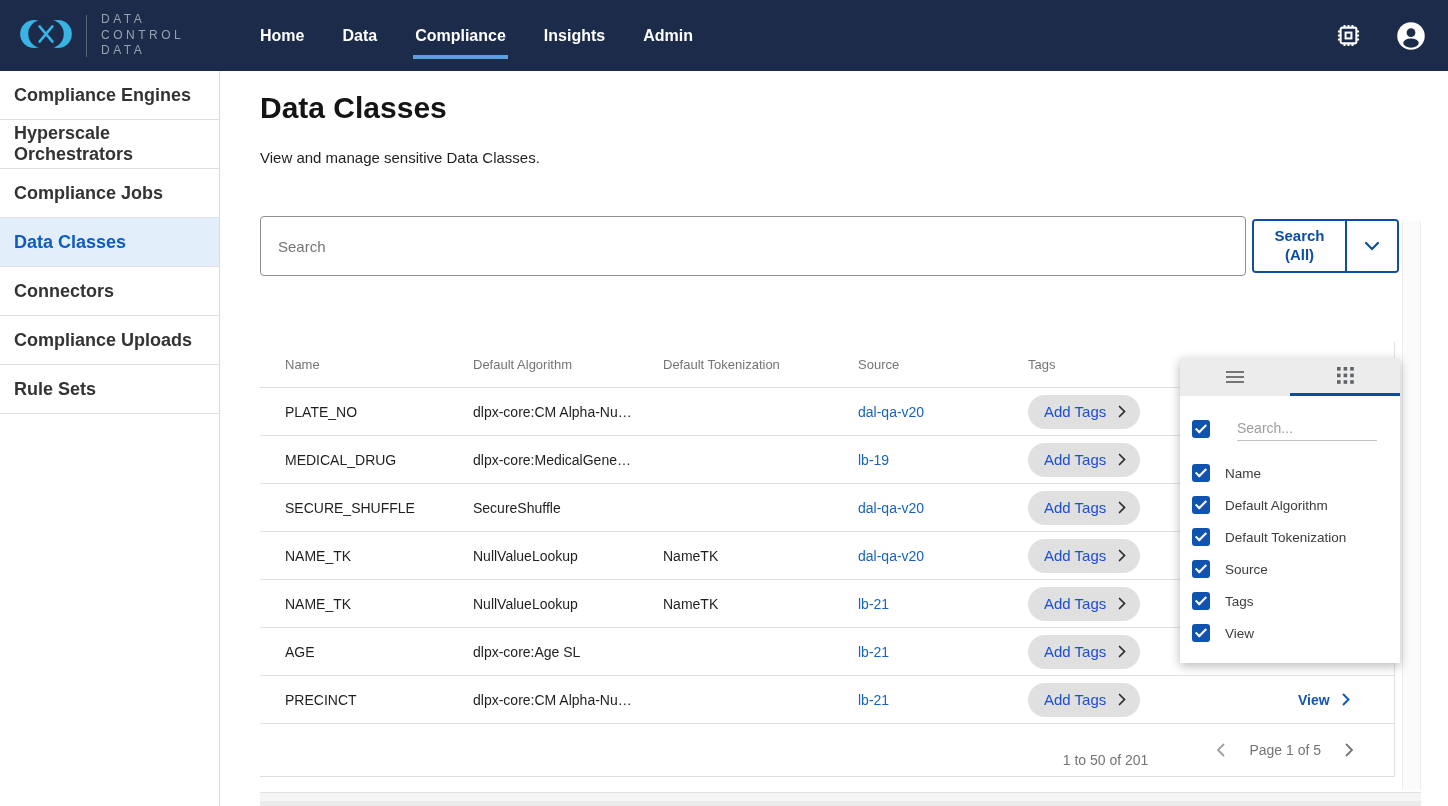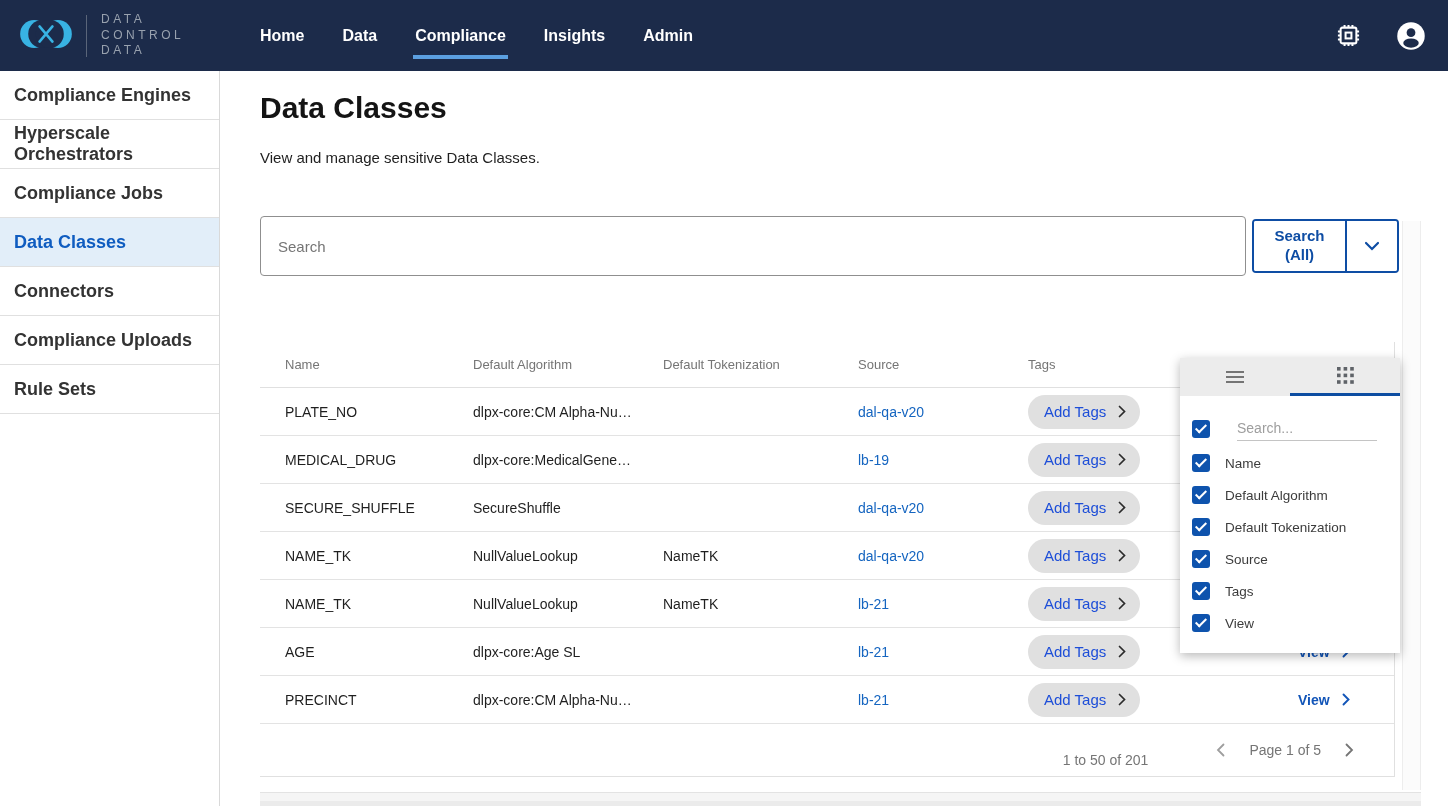--- a/index.html
+++ b/index.html
@@ -45,21 +45,21 @@
   .viewlink{display:inline-flex;align-items:center;gap:12px;color:#1255b8;font-weight:700;font-size:14px;text-decoration:none;cursor:pointer;}
   .tfoot{height:52px;display:flex;align-items:center;justify-content:flex-end;padding-right:38px;gap:22px;font-size:14px;color:#757575;}
   .tfoot .range{margin-right:44px;margin-top:20px;}
   .page-chevron{background:none;border:none;cursor:pointer;display:flex;align-items:center;padding:2px;}
   
   .popup{position:absolute;left:1180px;top:358px;width:220px;background:#fff;box-shadow:0 3px 10px rgba(0,0,0,.28);z-index:10;}
   .popup-tabs{display:flex;height:38px;background:#ececec;}
   .popup-tab{flex:1;display:flex;align-items:center;justify-content:center;cursor:pointer;}
   .popup-tab.active{border-bottom:3px solid #0d4da1;}
   .popup-body{padding:10px 0 14px 12px;}
-  .picker-search-row{display:flex;align-items:center;margin:10px 0 6px 0;}
+  .picker-search-row{display:flex;align-items:center;margin:10px 0 16px 0;}
   .cb{width:18px;height:18px;background:#0e53ad;border-radius:3px;position:relative;flex:none;cursor:pointer;}
   .cb::after{content:"";position:absolute;left:6px;top:2px;width:4px;height:9px;border:solid #fff;border-width:0 2.5px 2.5px 0;transform:rotate(45deg);}
   .picker-search{margin-left:27px;width:140px;border:none;border-bottom:1px solid #c4c4c4;font-size:14px;color:#333;padding:4px 0;outline:none;font-family:inherit;}
   .picker-search::placeholder{color:#9e9e9e;}
   .opt-row{display:flex;align-items:center;height:32px;gap:15px;}
   .opt-label{font-size:13.5px;color:#3c3c3c;}
   
   .v-scroll{position:absolute;left:1402px;top:221px;width:19px;height:569px;background:#fbfbfb;border-left:1px solid #ededed;border-right:1px solid #ededed;}
   .h-scroll{position:absolute;left:260px;top:792px;width:1161px;height:14px;background:#f5f5f5;border-top:1px solid #e3e3e3;}
   .h-scroll::after{content:"";position:absolute;left:0;right:0;bottom:0;height:5px;background:#ebebeb;}

